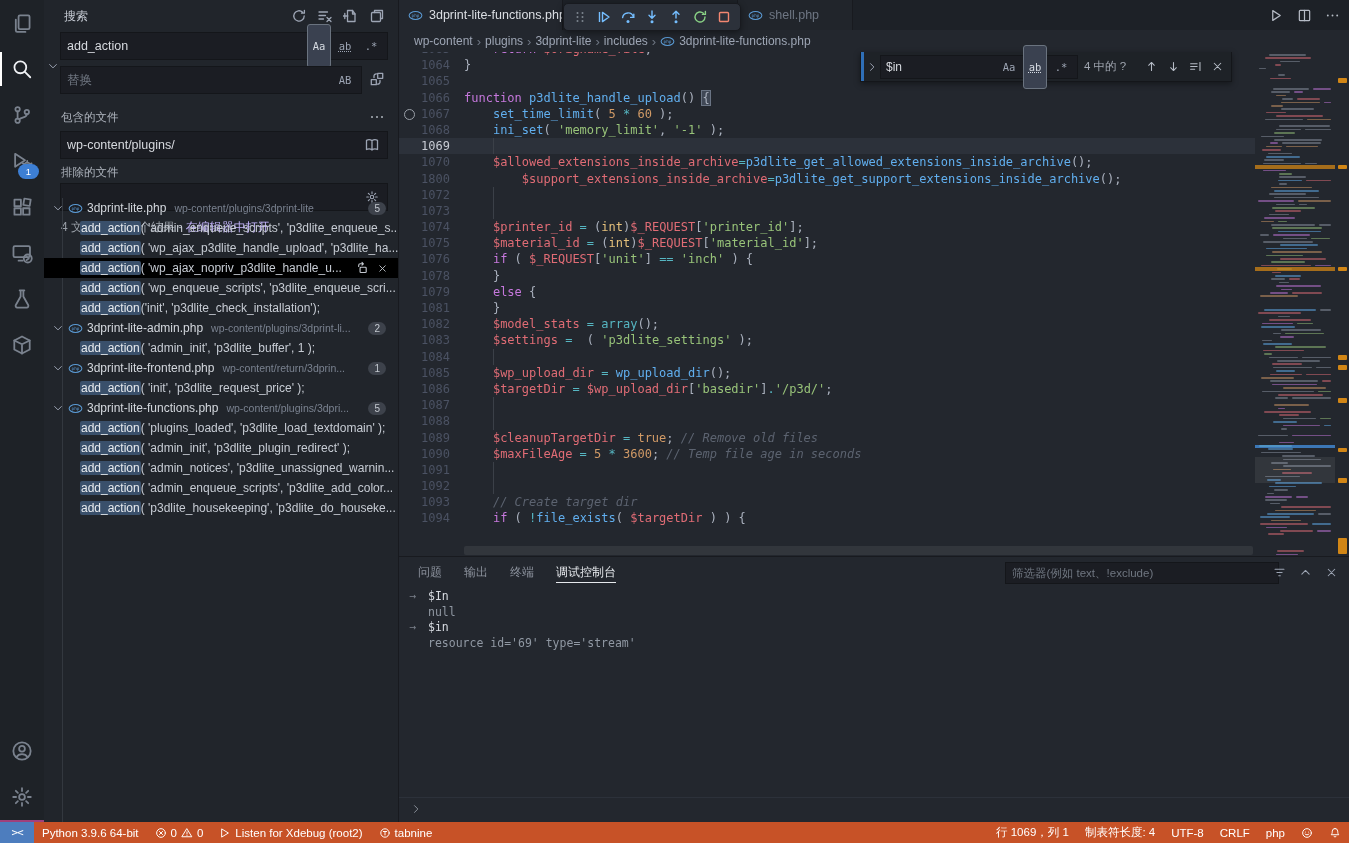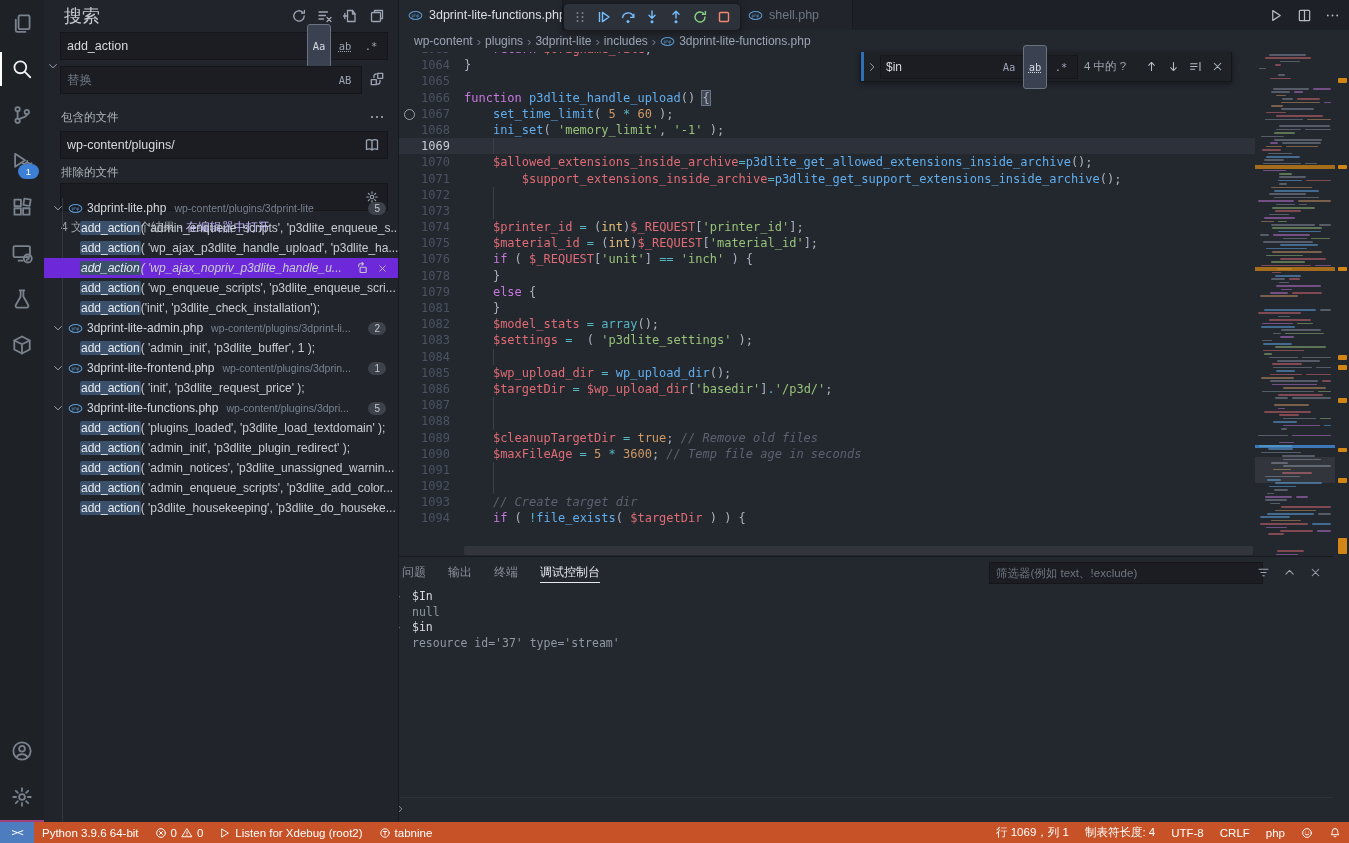--- a/index.html
+++ b/index.html
@@ -12,21 +12,21 @@
   .ab-item{position:relative;width:44px;height:46px;display:flex;align-items:center;justify-content:center;color:#7a828e;cursor:pointer;}
   .ab-item.active{color:#f0f2f5;}
   .ab-item.active::before{content:"";position:absolute;left:0;top:6px;bottom:6px;width:2px;background:#fff;}
   .ab-badge{position:absolute;right:5px;bottom:5px;min-width:15px;height:15px;border-radius:8px;background:#3d7fd4;color:#fff;
             font-size:9.5px;display:flex;align-items:center;justify-content:center;padding:0 3px;}
   .ab-bottom{position:absolute;bottom:2px;left:0;width:44px;}
   .accent-strip{position:absolute;left:0;top:820px;width:44px;height:2px;background:#a0407c;z-index:40;}
   
   .sidebar{position:absolute;left:44px;top:0;width:354px;height:822px;background:#21252b;border-right:1px solid #181a1f;z-index:20;}
   .sb-head{display:flex;align-items:center;height:32px;padding:0 10px 0 20px;}
-  .sb-title{flex:1;color:#c5cad3;font-size:18px;}
+  .sb-title{flex:1;color:#c5cad3;font-size:12px;}
   .sb-actions{display:flex;gap:4px;color:#9da5b4;}
   .icon-btn{width:22px;height:22px;display:flex;align-items:center;justify-content:center;border-radius:4px;cursor:pointer;}
   .sb-toggle-replace{position:absolute;left:2px;top:44px;width:14px;height:44px;display:flex;align-items:center;justify-content:center;color:#9da5b4;cursor:pointer;}
   .sb-input{position:relative;margin:0 10px 6px 16px;background:#1b1d23;border:1px solid #14161a;height:26px;display:flex;align-items:center;}
   .sb-input input{flex:1;min-width:0;background:transparent;border:0;outline:0;color:#d7dadf;font-size:12.5px;padding:0 6px;font-family:"Liberation Sans",sans-serif;}
   .sb-input input::placeholder{color:#6f7680;}
   .in-toggles{display:flex;align-items:center;gap:2px;padding-right:4px;color:#9da5b4;}
   .tg{height:18px;min-width:18px;padding:12px 2px;display:flex;align-items:center;justify-content:center;border-radius:3px;
       font-size:10.5px;border:1px solid transparent;cursor:pointer;font-family:"DejaVu Sans Mono",monospace;}
   .tg.on{background:#3a4150;border-color:#6a737f;color:#d7dce3;}
@@ -42,21 +42,21 @@
   
   .tree{position:absolute;left:0;right:0;top:198px;bottom:0;overflow:hidden;font-size:12px;}
   .trow{position:relative;display:flex;align-items:center;height:20px;white-space:nowrap;cursor:pointer;color:#c7ccd4;}
   .trow.file{padding-left:8px;gap:4px;}
   .trow.file .fname{color:#d4d8de;}
   .trow.file .fpath{color:#7a8290;font-size:10.5px;margin-left:4px;flex:1;overflow:hidden;}
   .badge{background:#3d424b;color:#c3c8cf;font-size:10px;border-radius:8px;padding:1px 6px;margin-right:12px;}
   .trow.match{padding-left:36px;overflow:hidden;}
   .trow.match .mtext{overflow:hidden;flex:1;}
   .trow.match .hl{background:#3a506b;color:#e8ebef;border-radius:2px;padding:0 1px;}
-  .trow.match.sel{background:#6d28d9;font-style:italic;}
+  .trow.match.sel{background:#000000;}
   .trow .row-actions{position:absolute;right:10px;top:0;height:20px;display:flex;align-items:center;gap:8px;color:#c3c8cf;background:inherit;}
   .tree .guide{position:absolute;left:18px;top:0;bottom:0;width:1px;background:#33383f;}
   .chev{color:#9da5b4;}
   
   .editor{position:absolute;left:398px;top:0;width:951px;height:556px;background:#23272e;}
   .tabbar{position:absolute;left:0;top:0;right:0;height:30px;background:#1d2127;}
   .tab{position:absolute;top:0;height:30px;display:flex;align-items:center;gap:6px;padding:0 10px;box-sizing:border-box;
        border-right:1px solid #181a1f;overflow:hidden;cursor:pointer;}
   .tab .tlabel{white-space:nowrap;font-size:12.5px;}
   .tab.active{background:#23272e;color:#dcdfe4;}
@@ -94,21 +94,21 @@
   .find-matches{color:#a0a6b0;font-size:11.5px;margin:0 6px;white-space:nowrap;}
   .find-acts{display:flex;align-items:center;gap:2px;color:#b6bcc6;margin-left:auto;padding-right:4px;}
   
   .minimap{position:absolute;left:857px;top:52px;width:80px;height:504px;background:#23272e;overflow:hidden;}
   .mm-seg{position:absolute;height:1.7px;border-radius:1px;}
   .mm-bar{position:absolute;left:0;width:80px;}
   .mm-slider{position:absolute;left:0;width:80px;background:rgba(255,255,255,.07);}
   .ruler{position:absolute;left:937px;top:52px;width:14px;height:504px;}
   .ruler .mark{position:absolute;left:3px;width:9px;border-radius:1px;}
   
-  .panel{position:absolute;left:382px;top:556px;width:951px;height:264px;background:#23272e;border-top:1px solid #181a1f;box-sizing:border-box;}
+  .panel{position:absolute;left:398px;top:556px;width:951px;height:264px;background:#23272e;border-top:1px solid #181a1f;box-sizing:border-box;}
   .panel-tabs{position:absolute;left:20px;top:0;height:30px;display:flex;gap:22px;align-items:center;font-size:12px;color:#8b919c;}
   .ptab{position:relative;height:30px;display:flex;align-items:center;cursor:pointer;}
   .ptab.active{color:#e6e9ed;}
   .ptab.active::after{content:"";position:absolute;left:0;right:0;bottom:4px;height:1px;background:#e6e9ed;}
   .panel-filter{position:absolute;left:607px;top:5px;width:272px;height:20px;background:#1b1d23;border:1px solid #14161a;display:flex;align-items:center;}
   .panel-filter input{flex:1;min-width:0;background:transparent;border:0;outline:0;color:#d7dadf;font-size:11.5px;padding:0 6px;font-family:"Liberation Sans",sans-serif;}
   .panel-filter input::placeholder{color:#6f7680;}
   .panel-acts{position:absolute;right:8px;top:5px;display:flex;gap:6px;color:#9da5b4;}
   .console{position:absolute;left:0;top:32px;right:0;bottom:24px;font-family:"DejaVu Sans Mono",monospace;font-size:11.5px;overflow:hidden;}
   .con-line{display:flex;height:15.5px;line-height:15.5px;}
@@ -406,21 +406,21 @@
               <path d="M3.5 6L8 10.5 12.5 6"></path>
             </svg>
           </span>
           <span style="display: flex;">
             <svg width="15" height="15" viewBox="0 0 16 16">
               <ellipse cx="8" cy="8" rx="6.8" ry="4.2" fill="none" stroke="#5b9bd5" stroke-width="1.1"></ellipse>
               <text x="8" y="9.8" font-size="4.6" fill="#5b9bd5" text-anchor="middle" font-family="DejaVu Sans Mono,monospace">php</text>
             </svg>
           </span>
           <span class="fname">3dprint-lite-frontend.php</span>
-          <span class="fpath">wp-content/plugins/3dprin...</span>
+          <span class="fpath">wp-content/return/3dprin...</span>
           <span class="badge">1</span>
         </div>
         <div class="trow match">
           <span class="mtext"><span class="hl">add_action</span>( 'init', 'p3dlite_request_price' );</span>
         </div>
         <div class="trow file">
           <span class="chev">
             <svg width="12" height="12" viewBox="0 0 16 16" fill="none" stroke="currentColor" stroke-width="1.3" stroke-linecap="round" stroke-linejoin="round">
               <path d="M3.5 6L8 10.5 12.5 6"></path>
             </svg>
@@ -587,21 +587,21 @@
     <div class="codewrap">
       <div class="codeinner" id="code">
           <div class="cline"><div class="gut">1063</div><div class="ctext"><span class="tok-p">    </span><span class="tok-kw">return </span><span class="tok-v">$origname_file</span><span class="tok-p">;</span></div></div>
           <div class="cline"><div class="gut">1064</div><div class="ctext"><span class="tok-p">}</span></div></div>
           <div class="cline"><div class="gut">1065</div><div class="ctext"></div></div>
           <div class="cline"><div class="gut">1066</div><div class="ctext"><span class="tok-kw">function </span><span class="tok-fn">p3dlite_handle_upload</span><span class="tok-p">() </span><span class="tok-bm">{</span></div></div>
           <div class="cline"><div class="gut">1067<span class="bp"></span></div><div class="ctext"><span class="tok-p">    </span><span class="tok-fn">set_time_limit</span><span class="tok-p">( </span><span class="tok-n">5</span><span class="tok-o"> * </span><span class="tok-n">60</span><span class="tok-p"> );</span></div></div>
           <div class="cline"><div class="gut">1068</div><div class="ctext"><span class="tok-p">    </span><span class="tok-fn">ini_set</span><span class="tok-p">( </span><span class="tok-s">'memory_limit'</span><span class="tok-p">, </span><span class="tok-s">'-1'</span><span class="tok-p"> );</span></div></div>
           <div class="cline cur"><div class="gut">1069</div><span class="iguide"></span><div class="ctext"></div></div>
           <div class="cline"><div class="gut">1070</div><div class="ctext"><span class="tok-p">    </span><span class="tok-v">$allowed_extensions_inside_archive</span><span class="tok-o">=</span><span class="tok-fn">p3dlite_get_allowed_extensions_inside_archive</span><span class="tok-p">();</span></div></div>
-          <div class="cline"><div class="gut">1071</div><div class="ctext"><span class="tok-p">        </span><span class="tok-v">$support_extensions_inside_archive</span><span class="tok-o">=</span><span class="tok-fn">p3dlite_get_support_extensions_inside_archive</span><span class="tok-p">();</span></div></div>
+          <div class="cline"><div class="gut">1800</div><div class="ctext"><span class="tok-p">        </span><span class="tok-v">$support_extensions_inside_archive</span><span class="tok-o">=</span><span class="tok-fn">p3dlite_get_support_extensions_inside_archive</span><span class="tok-p">();</span></div></div>
           <div class="cline"><div class="gut">1072</div><span class="iguide"></span><div class="ctext"></div></div>
           <div class="cline"><div class="gut">1073</div><span class="iguide"></span><div class="ctext"></div></div>
           <div class="cline"><div class="gut">1074</div><div class="ctext"><span class="tok-p">    </span><span class="tok-v">$printer_id</span><span class="tok-o"> = </span><span class="tok-p">(</span><span class="tok-t">int</span><span class="tok-p">)</span><span class="tok-v">$_REQUEST</span><span class="tok-p">[</span><span class="tok-s">'printer_id'</span><span class="tok-p">];</span></div></div>
           <div class="cline"><div class="gut">1075</div><div class="ctext"><span class="tok-p">    </span><span class="tok-v">$material_id</span><span class="tok-o"> = </span><span class="tok-p">(</span><span class="tok-t">int</span><span class="tok-p">)</span><span class="tok-v">$_REQUEST</span><span class="tok-p">[</span><span class="tok-s">'material_id'</span><span class="tok-p">];</span></div></div>
           <div class="cline"><div class="gut">1076</div><div class="ctext"><span class="tok-p">    </span><span class="tok-kw">if</span><span class="tok-p"> ( </span><span class="tok-v">$_REQUEST</span><span class="tok-p">[</span><span class="tok-s">'unit'</span><span class="tok-p">] </span><span class="tok-o">==</span><span class="tok-p"> </span><span class="tok-s">'inch'</span><span class="tok-p"> ) {</span></div></div>
           <div class="cline"><div class="gut">1078</div><div class="ctext"><span class="tok-p">    }</span></div></div>
           <div class="cline"><div class="gut">1079</div><div class="ctext"><span class="tok-p">    </span><span class="tok-kw">else</span><span class="tok-p"> {</span></div></div>
           <div class="cline"><div class="gut">1081</div><div class="ctext"><span class="tok-p">    }</span></div></div>
           <div class="cline"><div class="gut">1082</div><div class="ctext"><span class="tok-p">    </span><span class="tok-v">$model_stats</span><span class="tok-o"> = </span><span class="tok-o">array</span><span class="tok-p">();</span></div></div>
           <div class="cline"><div class="gut">1083</div><div class="ctext"><span class="tok-p">    </span><span class="tok-v">$settings</span><span class="tok-o"> = </span><span class="tok-p"> ( </span><span class="tok-s">'p3dlite_settings'</span><span class="tok-p"> );</span></div></div>
@@ -897,21 +897,21 @@
         <div class="con-line output">
           <span class="gutter"></span>
           <span class="text">null</span>
         </div>
         <div class="con-line input">
           <span class="gutter">→</span>
           <span class="text">$in</span>
         </div>
         <div class="con-line output">
           <span class="gutter"></span>
-          <span class="text">resource id='37' type='stream'</span>
+          <span class="text">resource id='69' type='stream'</span>
         </div>
       </div>
     <div class="con-input">
       <span class="prompt" id="con-prompt">
           <svg width="12" height="12" viewBox="0 0 16 16" fill="none" stroke="currentColor" stroke-width="1.3" stroke-linecap="round" stroke-linejoin="round">
             <path d="M6 3.5L10.5 8 6 12.5"></path>
           </svg>
         </span>
     </div>
   </div>

